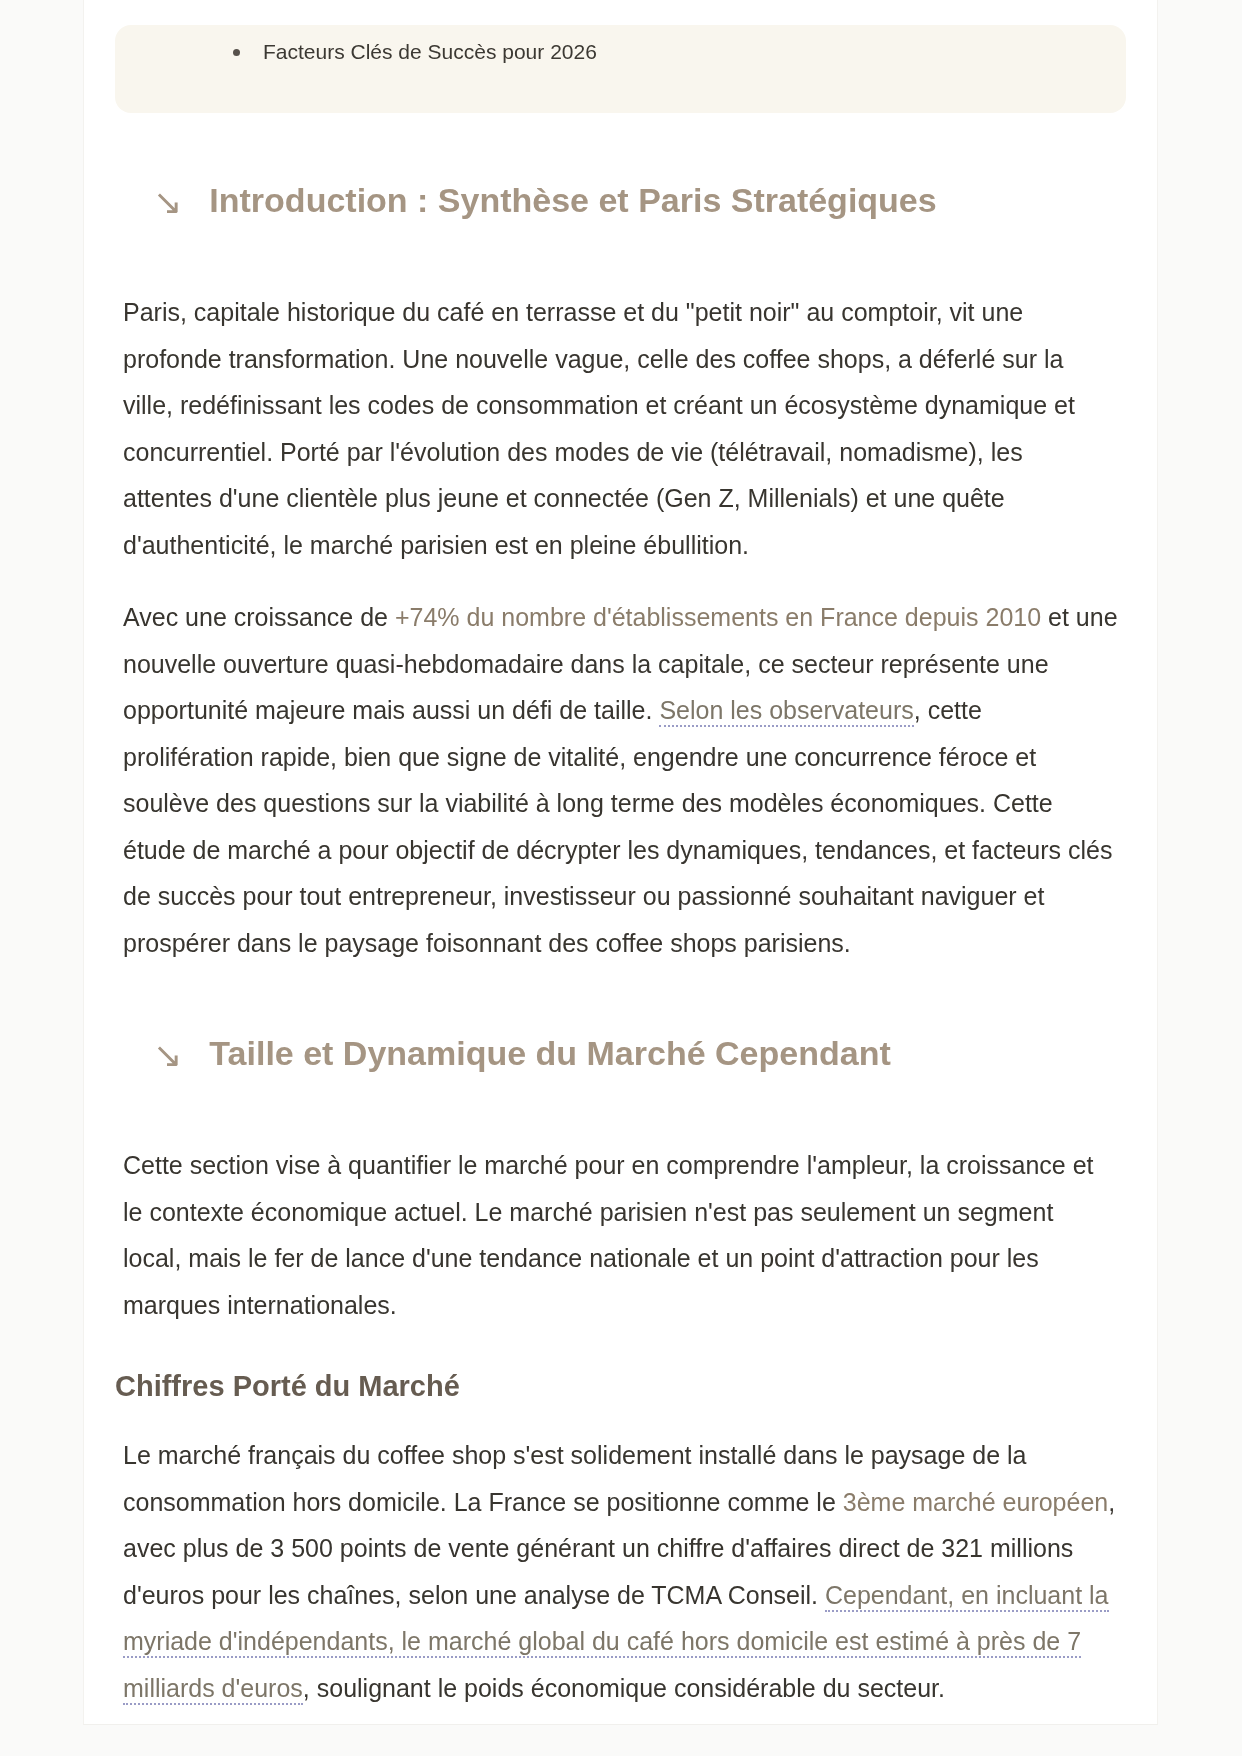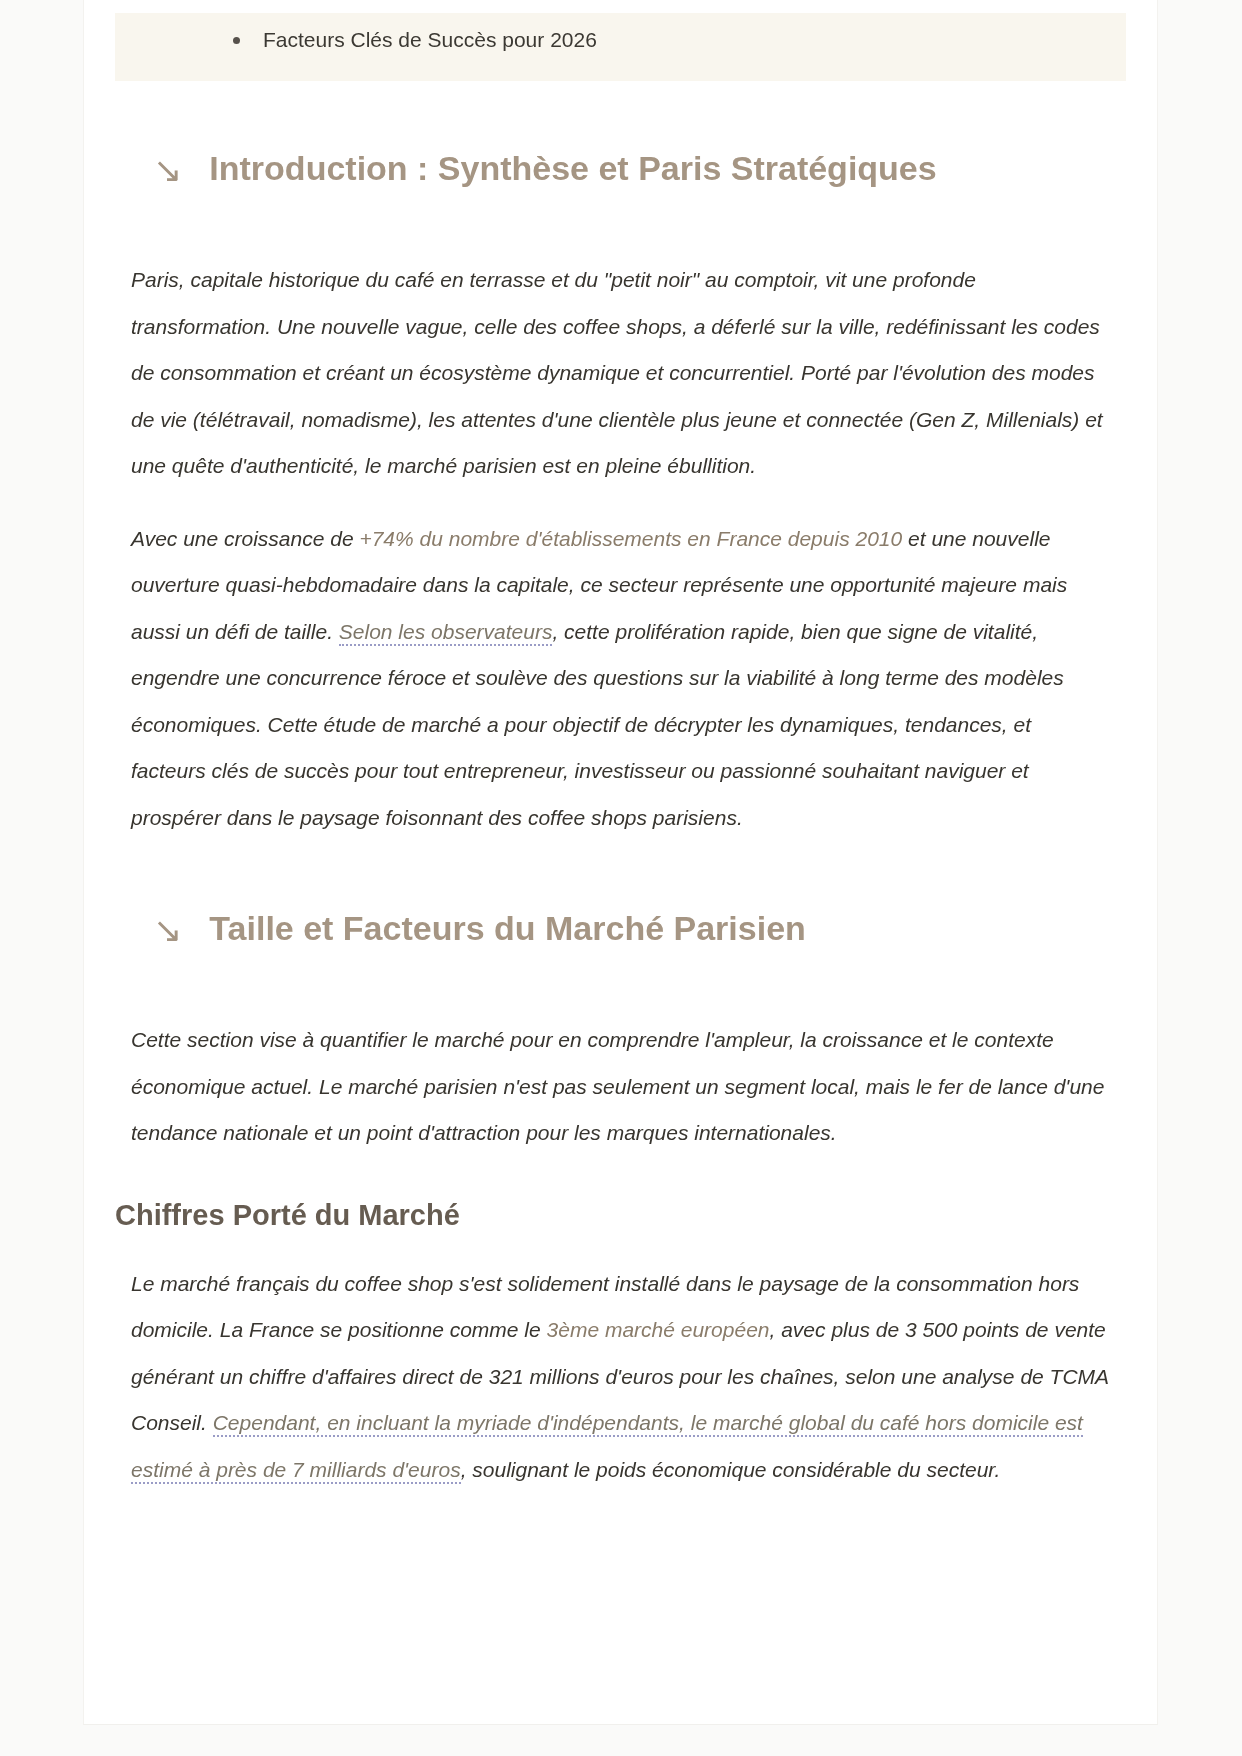--- a/index.html
+++ b/index.html
@@ -16,23 +16,23 @@
     background: var(--card-bg, #ffffff);
     border-left:1px solid #f3f2ef;
     border-right:1px solid #f3f2ef;
     border-bottom:1px solid #f1f0ed;
     box-sizing:border-box;
     overflow:hidden;
   }
   .content { padding:0 31px; }
 
   .callout {
-    margin-top:13px; height:68px;
+    margin-top:25px; height:88px;
     background: var(--callout-bg, #f9f6ee);
-    border-radius:0;
+    border-radius:16px;
     box-sizing:border-box;
     padding:9px 16px;
   }
   .callout-list { margin:0; padding:0; list-style:none; }
   .callout-li {
     position:relative;
     margin-left:90px; padding-left:42px;
     font-size:21px; line-height:36px;
     color:#3c3933;
   }
@@ -49,24 +49,23 @@
     display:flex; align-items:center;
   }
   .h-icon {
     font-size:35px; font-weight:400;
     margin-right:27px;
     color: var(--heading, #a59583);
     transform: translateY(2px);
   }
 
   p.para {
-    margin:26px 16px;
-    font-size:21px; line-height:46.5px;
+    margin:26px 8px;
+    font-size:25px; line-height:46.5px;
     color: var(--body-text, #38352f);
-    font-style: italic;
   }
 
   h2.h2 {
     margin:38px 0 10px;
     font-size:29px; line-height:40px; font-weight:bold;
     color: var(--subheading, #665c51);
   }
 
   .seg-plain { color: inherit; }
   .seg-accent { color: var(--accent-text, #8a7c6a); }
@@ -88,19 +87,19 @@
         </ul>
       </div>
       <h1 class="h1">
         <span class="h-icon">↘</span>
         <span class="h-text">Introduction : Synthèse et Paris Stratégiques</span>
       </h1>
       <p class="para"><span class="seg-plain">Paris, capitale historique du café en terrasse et du "petit noir" au comptoir, vit une profonde transformation. Une nouvelle vague, celle des coffee shops, a déferlé sur la ville, redéfinissant les codes de consommation et créant un écosystème dynamique et concurrentiel. Porté par l'évolution des modes de vie (télétravail, nomadisme), les attentes d'une clientèle plus jeune et connectée (Gen Z, Millenials) et une quête d'authenticité, le marché parisien est en pleine ébullition.</span></p>
       <p class="para"><span class="seg-plain">Avec une croissance de </span><span class="seg-accent">+74% du nombre d'établissements en France depuis 2010</span><span class="seg-plain"> et une nouvelle ouverture quasi-hebdomadaire dans la capitale, ce secteur représente une opportunité majeure mais aussi un défi de taille. </span><a class="seg-link">Selon les observateurs</a><span class="seg-plain">, cette prolifération rapide, bien que signe de vitalité, engendre une concurrence féroce et soulève des questions sur la viabilité à long terme des modèles économiques. Cette étude de marché a pour objectif de décrypter les dynamiques, tendances, et facteurs clés de succès pour tout entrepreneur, investisseur ou passionné souhaitant naviguer et prospérer dans le paysage foisonnant des coffee shops parisiens.</span></p>
       <h1 class="h1">
         <span class="h-icon">↘</span>
-        <span class="h-text">Taille et Facteurs du Marché Parisien</span>
+        <span class="h-text">Taille et Dynamique du Marché Cependant</span>
       </h1>
       <p class="para"><span class="seg-plain">Cette section vise à quantifier le marché pour en comprendre l'ampleur, la croissance et le contexte économique actuel. Le marché parisien n'est pas seulement un segment local, mais le fer de lance d'une tendance nationale et un point d'attraction pour les marques internationales.</span></p>
       <h2 class="h2">Chiffres Porté du Marché</h2>
       <p class="para"><span class="seg-plain">Le marché français du coffee shop s'est solidement installé dans le paysage de la consommation hors domicile. La France se positionne comme le </span><span class="seg-accent">3ème marché européen</span><span class="seg-plain">, avec plus de 3 500 points de vente générant un chiffre d'affaires direct de 321 millions d'euros pour les chaînes, selon une analyse de TCMA Conseil. </span><a class="seg-link">Cependant, en incluant la myriade d'indépendants, le marché global du café hors domicile est estimé à près de 7 milliards d'euros</a><span class="seg-plain">, soulignant le poids économique considérable du secteur.</span></p>
     </div>
 </div>
 
 </body></html>

